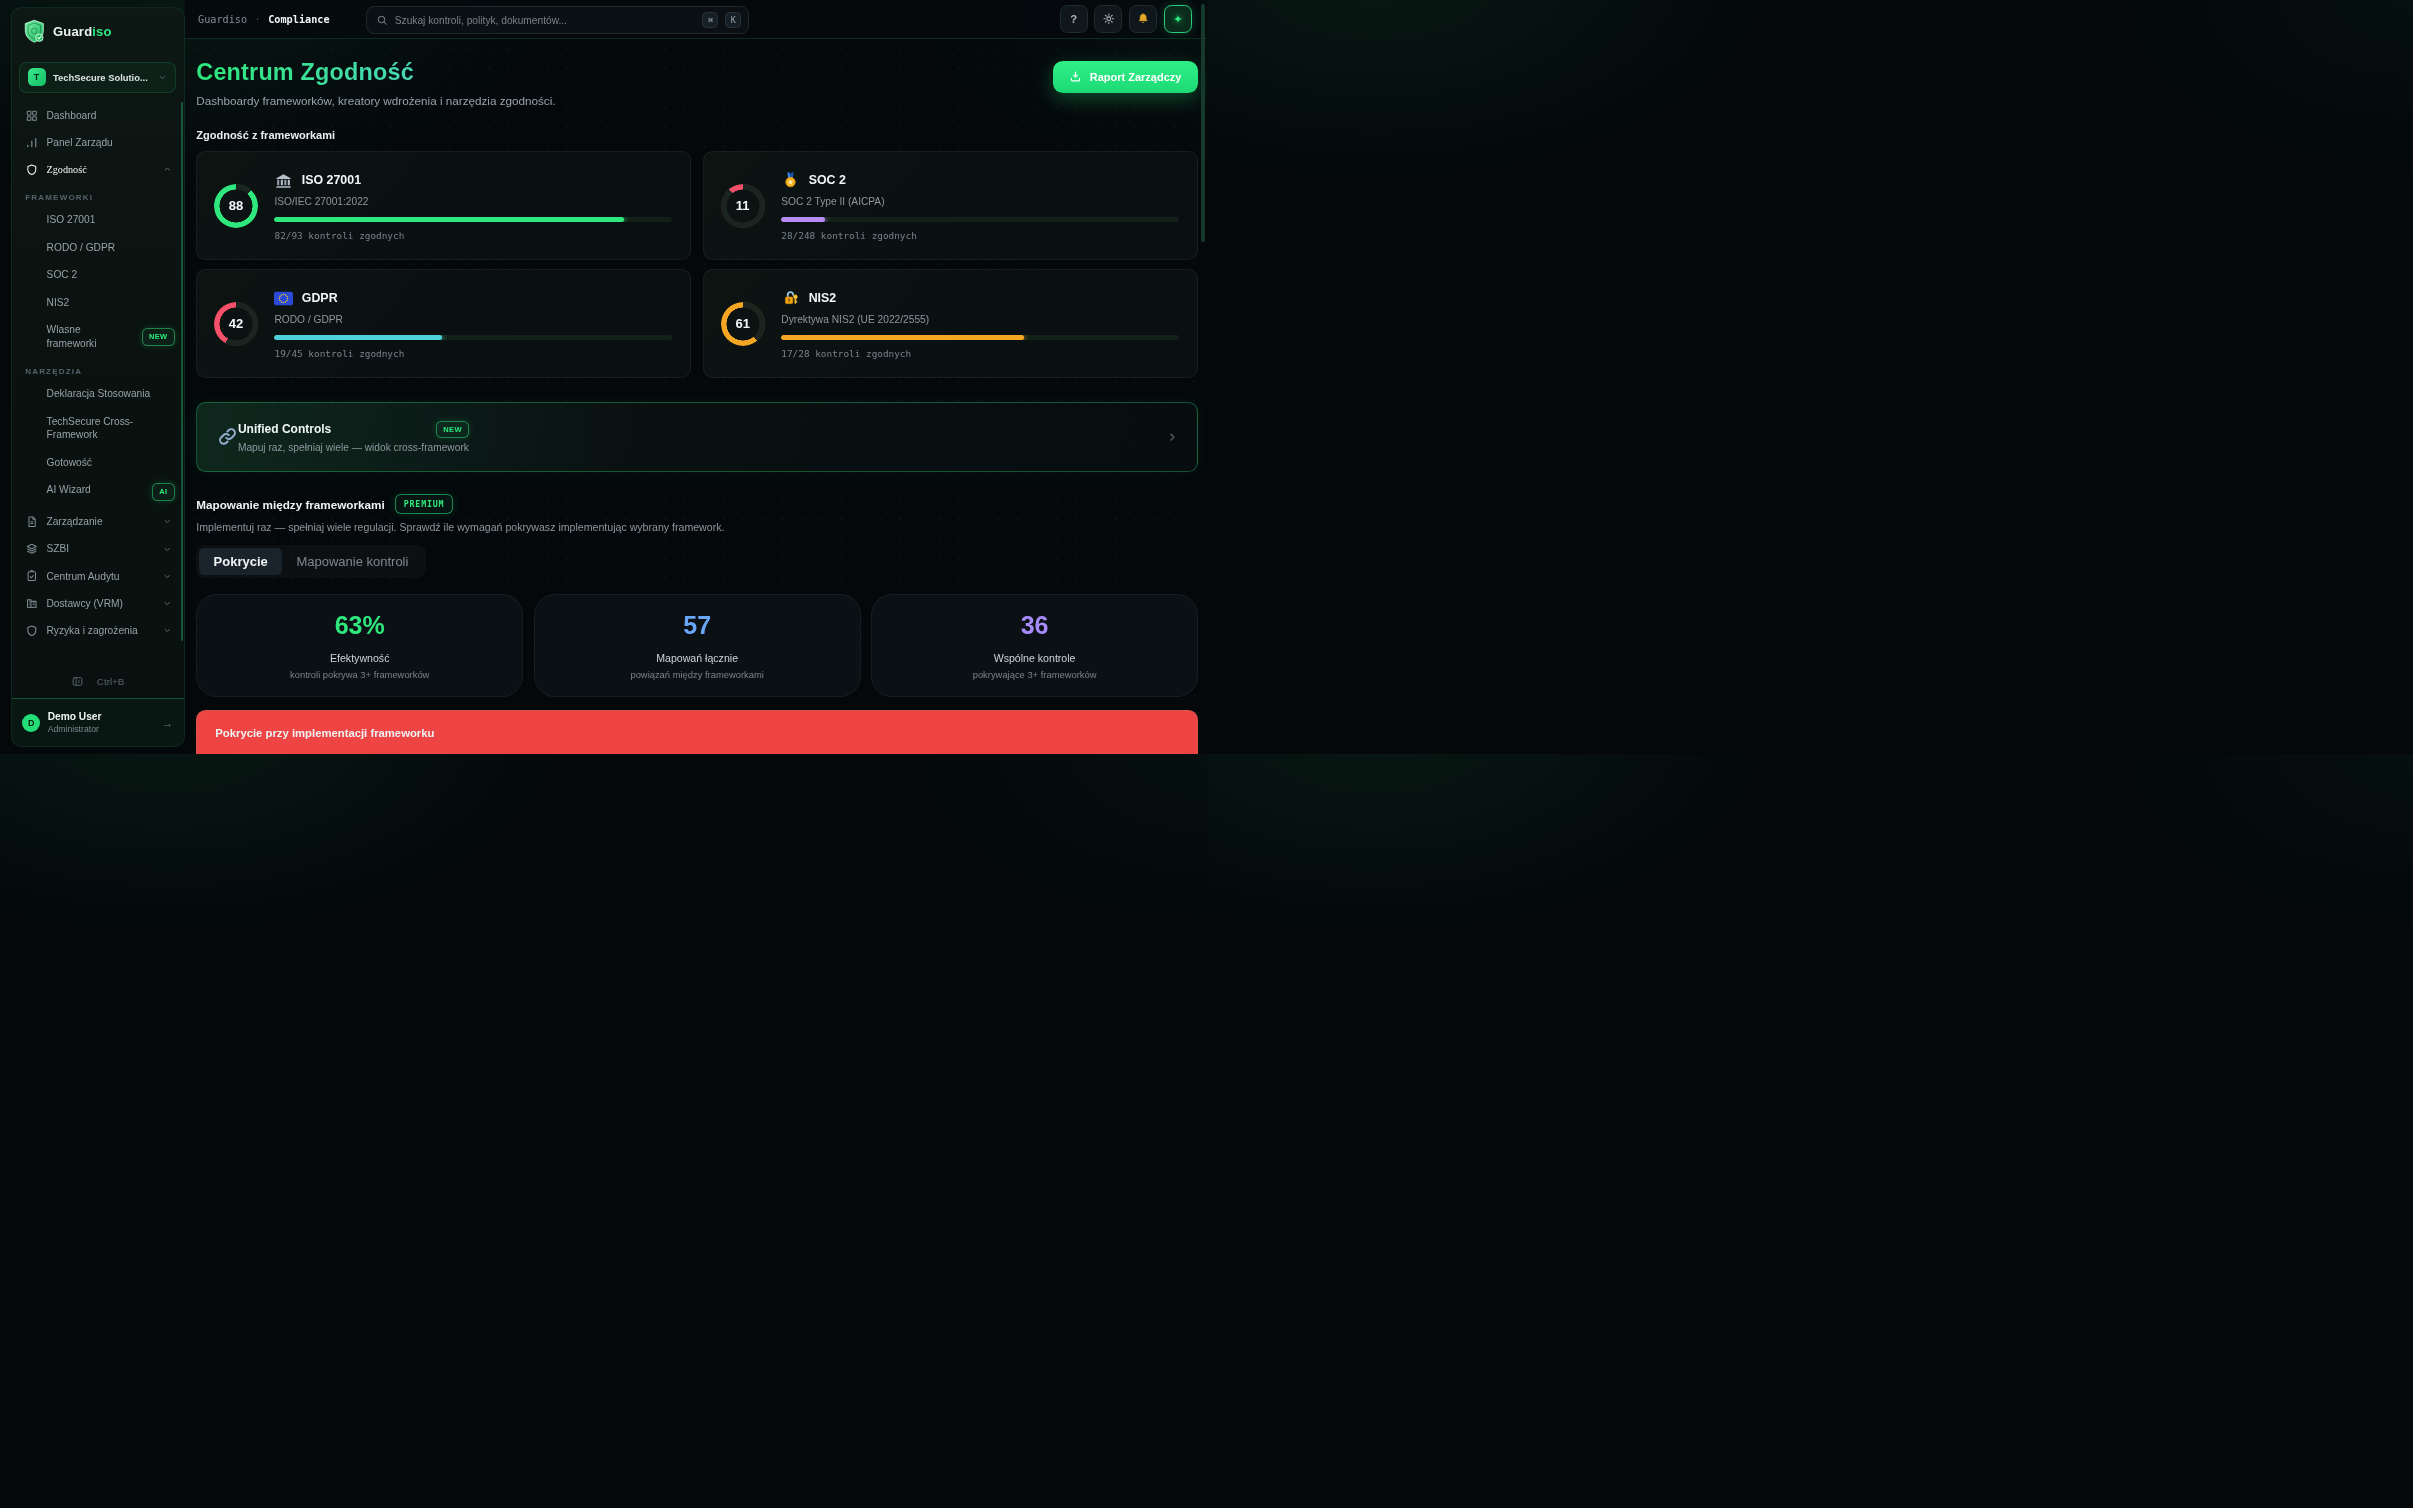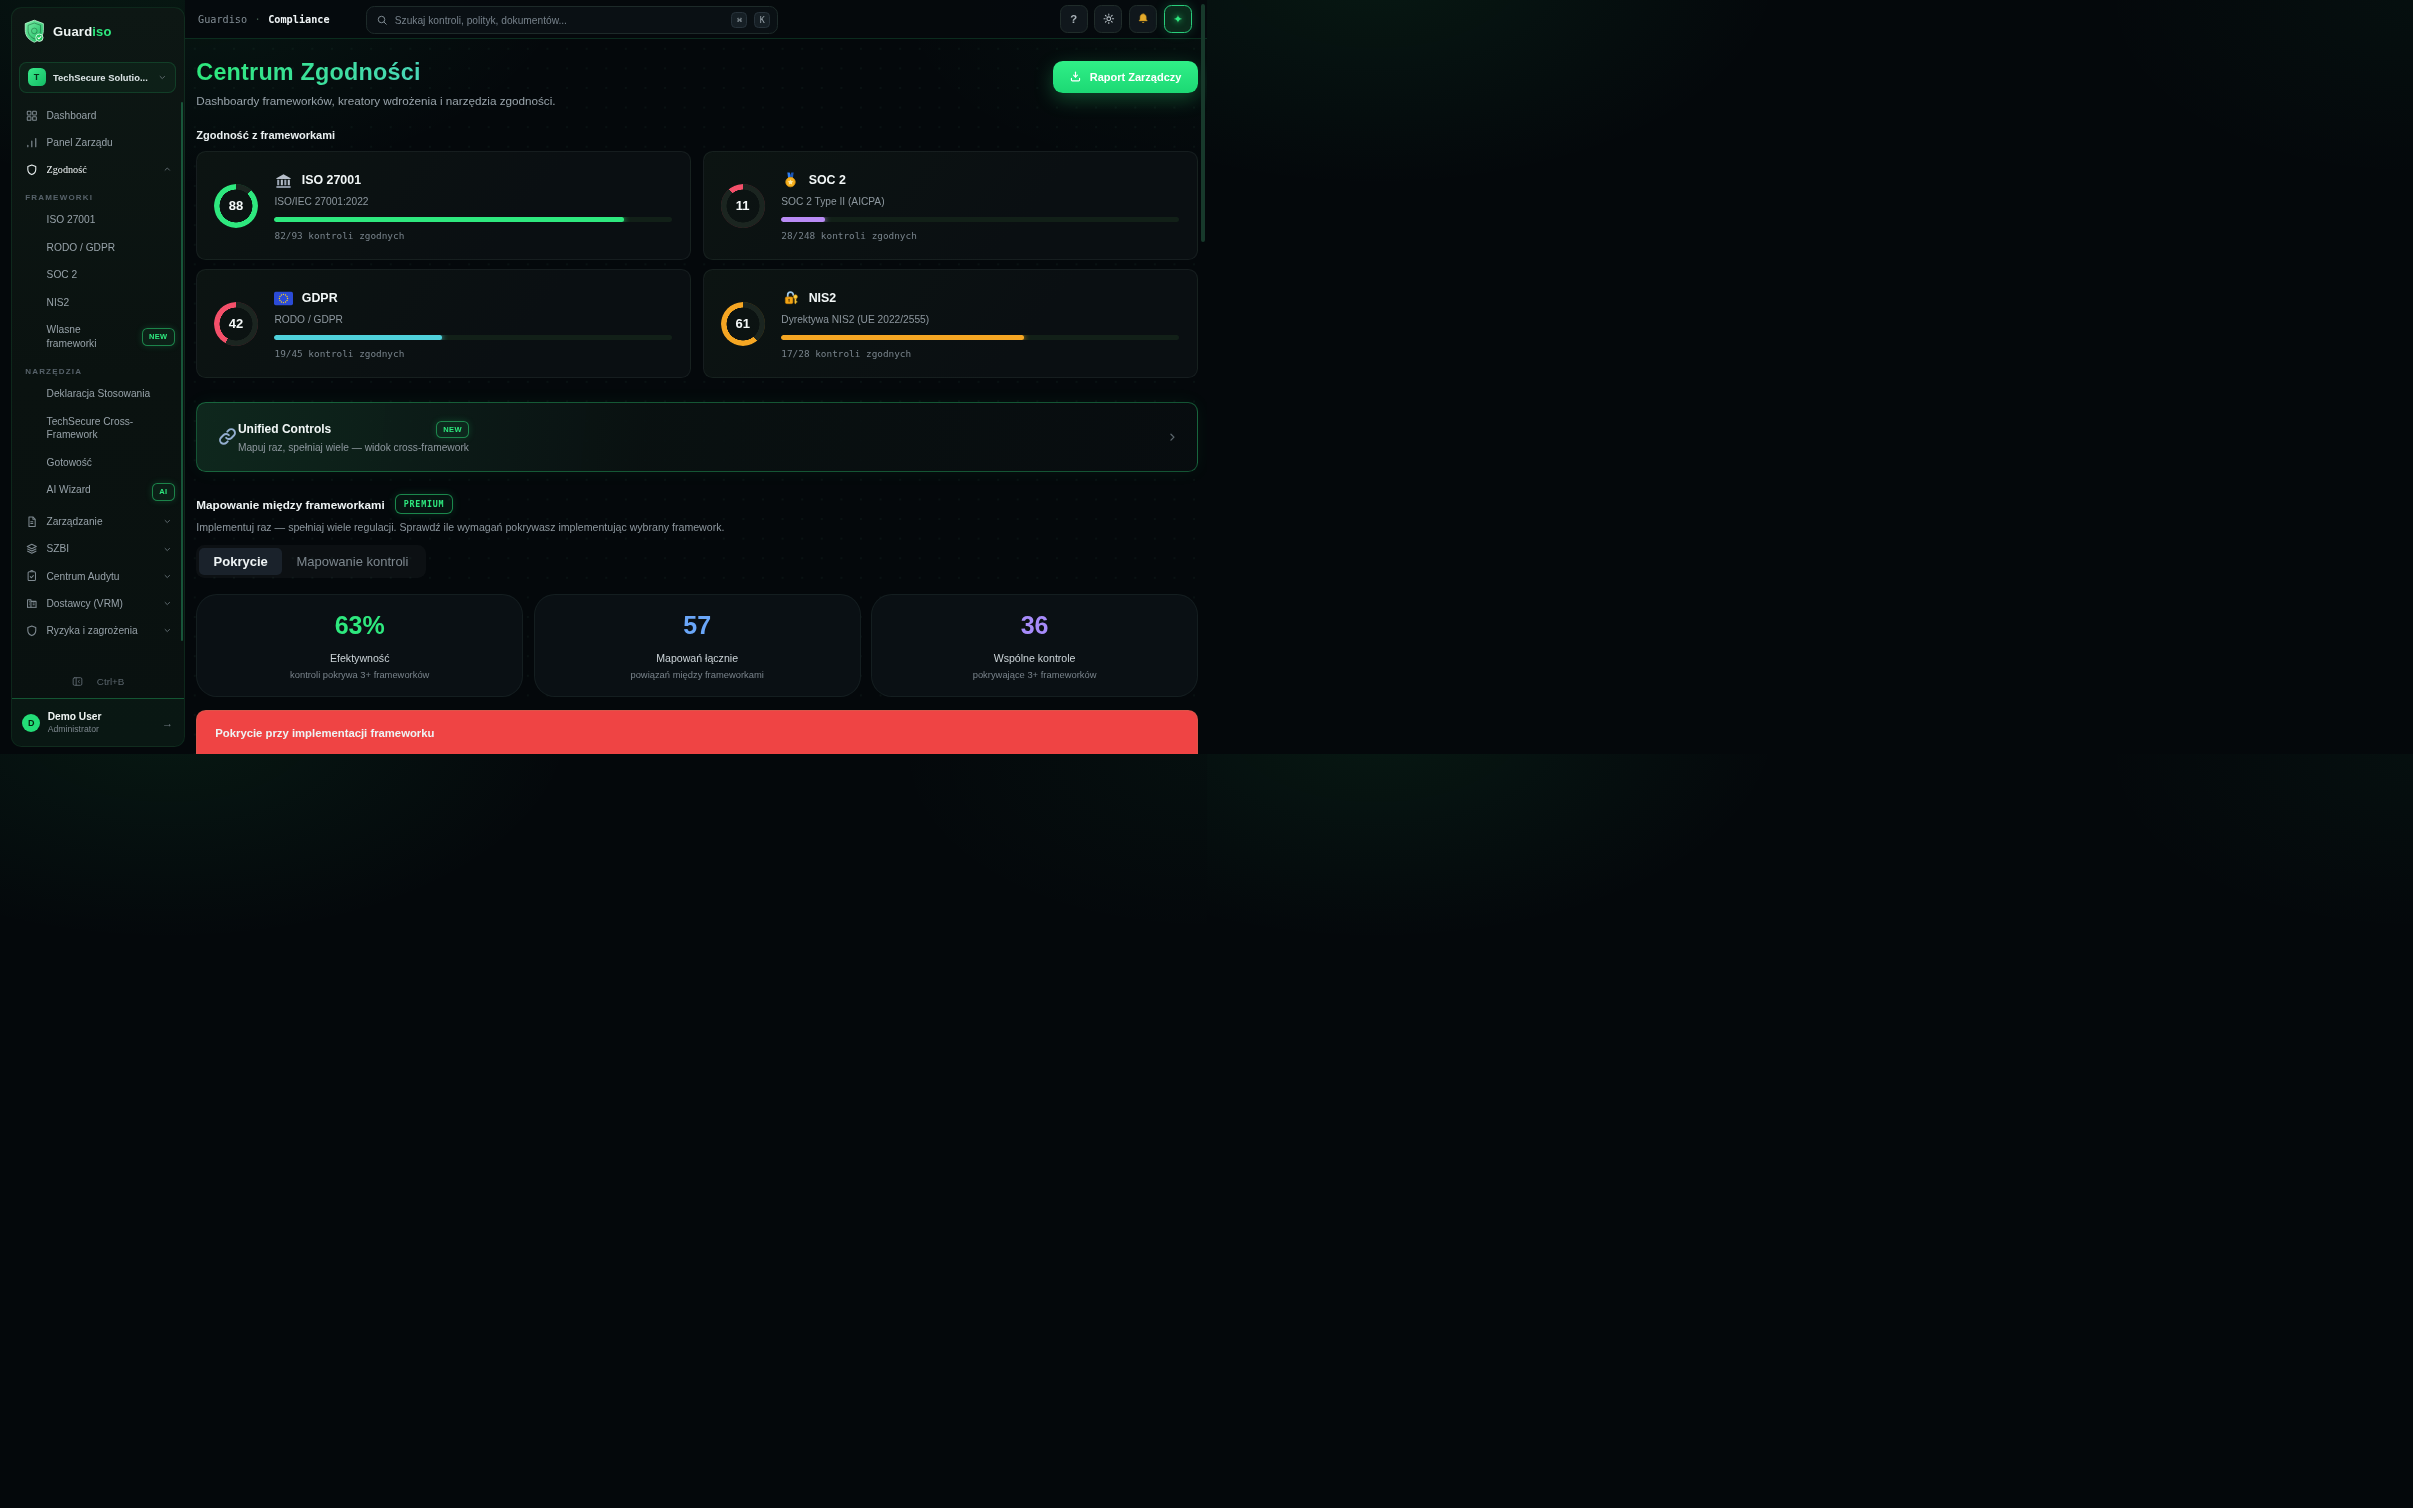--- a/index.html
+++ b/index.html
@@ -55,21 +55,21 @@
   .main{position:absolute;left:185px;right:0;top:0;bottom:0;background:transparent;}
   .content{position:absolute;top:39px;left:0;right:0;bottom:0;padding:19.6px 9px 0 11.3px;}
   .content::before{content:'';position:absolute;inset:0;pointer-events:none;
     background-image:radial-gradient(rgba(110,231,183,.045) 0.8px,transparent 1px);background-size:19.6px 19.6px;}
 
   .topbar{position:absolute;top:0;left:0;right:0;height:39px;border-bottom:0.8px solid rgba(46,232,126,.16);
     background:rgba(5,10,13,.92);display:flex;align-items:center;padding:0 15px 0 13px;z-index:5;}
   .crumb{font-family:"DejaVu Sans Mono","Liberation Mono",monospace;font-size:10.2px;color:#828d94;display:flex;gap:7.5px;align-items:center;}
   .crumb-sep{color:#3f5a4b;}
   .crumb-page{color:#f0f5f6;font-weight:bold;}
-  .searchbox{position:absolute;left:181px;top:6px;width:412px;height:28px;background:#0a1014;border:0.8px solid #1d2a29;
+  .searchbox{position:absolute;left:181px;top:6px;width:383px;height:28px;background:#0a1014;border:0.8px solid #1d2a29;
     border-radius:8.3px;display:flex;align-items:center;gap:6.8px;padding:0 6.8px 0 9px;cursor:text;}
   .searchbox input{flex:1;background:none;border:none;outline:none;color:#cfd8db;font-size:10.2px;font-family:"Liberation Sans",sans-serif;min-width:0;}
   .searchbox input::placeholder{color:#76818a;}
   .kbd{min-width:16px;height:16.6px;padding:0 3.8px;background:#161f25;border:0.8px solid #27323a;border-radius:4.5px;color:#9aa5ac;
     font-family:"DejaVu Sans Mono","Liberation Mono",monospace;font-size:8.3px;display:flex;align-items:center;justify-content:center;}
   .top-actions{margin-left:auto;display:flex;gap:6.8px;}
   .icon-btn{width:28px;height:28px;border-radius:7.5px;background:#10171c;border:0.8px solid #202c2a;
     display:flex;align-items:center;justify-content:center;cursor:pointer;}
   .icon-btn.help{color:#aab3b9;font-weight:bold;font-size:11.3px;}
   .icon-btn.ai-btn{background:#0b2b1c;border:1.1px solid #29cd7c;box-shadow:0 0 10.6px rgba(46,232,126,.22);}
@@ -346,21 +346,21 @@
       <div class="icon-btn ai-btn">
           <span class="spark">✦</span>
         </div>
     </div>
   </header>
 
   <div class="content">
 
     <div class="page-head">
       <div>
-        <h1 class="page-title">Centrum Zgodności</h1>
+        <h1 class="page-title">Centrum Zgodność</h1>
         <div class="page-sub">Dashboardy frameworków, kreatory wdrożenia i narzędzia zgodności.</div>
       </div>
       <button class="report-btn">
         <svg width="13" height="13" viewBox="0 0 24 24" fill="none" stroke="currentColor" stroke-width="2.1" stroke-linecap="round" stroke-linejoin="round">
             <path d="M12 4v9"></path>
             <path d="M8.5 9.5L12 13l3.5-3.5"></path>
             <path d="M4.5 15.5v3a1.5 1.5 0 0 0 1.5 1.5h12a1.5 1.5 0 0 0 1.5-1.5v-3"></path>
           </svg>
         <span>Raport Zarządczy</span>
       </button>

